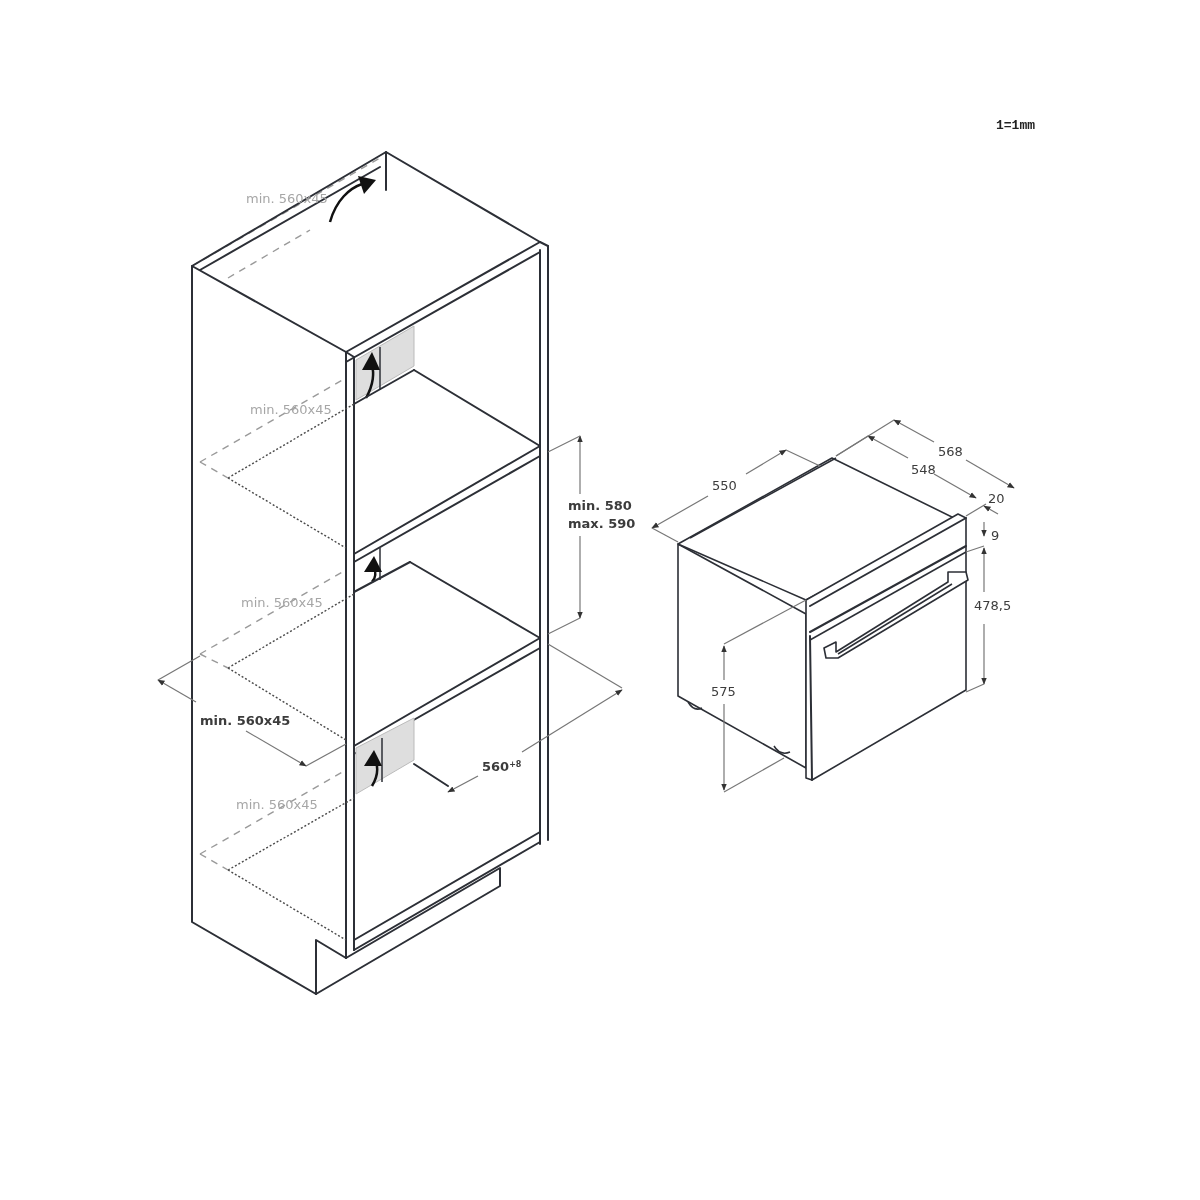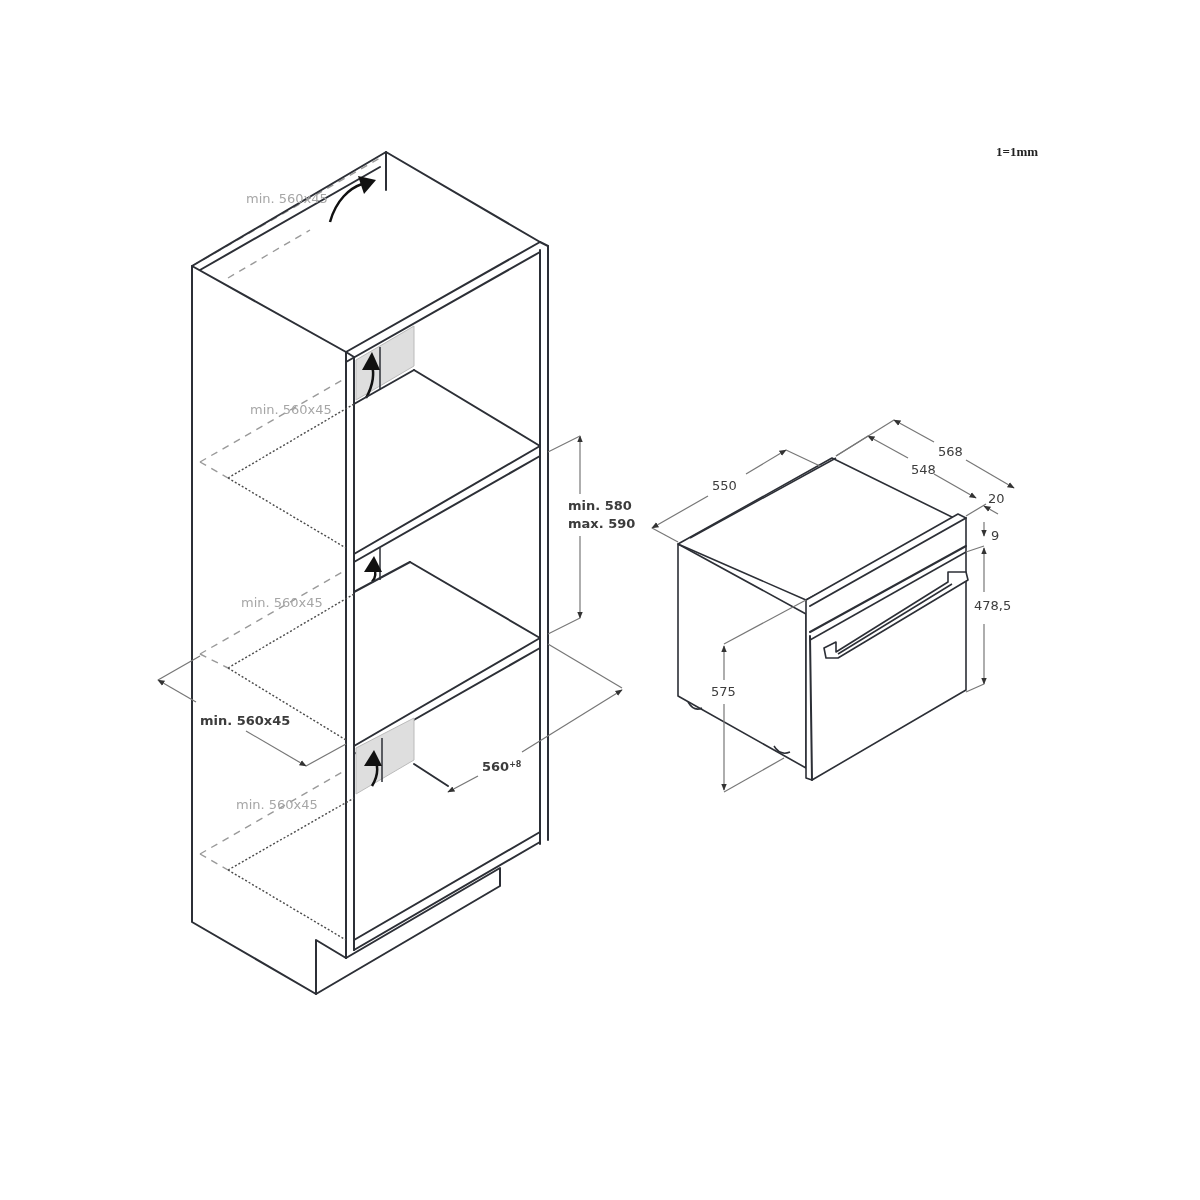--- a/index.html
+++ b/index.html
@@ -1,18 +1,18 @@
 <!DOCTYPE html>
 <html><head>
 <meta charset="utf-8">
 <style>
   html, body { margin: 0; padding: 0; background: #ffffff; }
   body { width: 1200px; height: 1200px; overflow: hidden; position: relative; font-family: "DejaVu Sans", sans-serif; }
   #canvas { position: absolute; left: 0; top: 0; width: 1200px; height: 1200px; }
-  .scale-note { position: absolute; left: 996px; top: 144px; font-size: 13px; font-weight: bold; color: #222; font-family: Liberation Serif, serif; }
+  .scale-note { position: absolute; left: 996px; top: 118px; font-size: 13px; font-weight: bold; color: #222; font-family: Liberation Mono, monospace; }
   .lbl { font-family: "DejaVu Sans", sans-serif; font-size: 13px; }
   .lbl-grey { fill: #a6a6a6; }
   .lbl-dark { fill: #3c3c3c; }
   .lbl-bold { font-weight: bold; }
   .edge { stroke: #2c2f36; stroke-width: 2; fill: none; stroke-linejoin: round; stroke-linecap: round; }
   .edge-thin { stroke: #2c2f36; stroke-width: 1.5; fill: none; }
   .dashed { stroke: #9a9a9a; stroke-width: 1.4; fill: none; stroke-dasharray: 7 6; }
   .dotted { stroke: #4a4a4a; stroke-width: 1.4; fill: none; stroke-dasharray: 2 2; }
   .dim { stroke: #777; stroke-width: 1.2; fill: none; }
   .vent { fill: #dedede; stroke: #bbb; stroke-width: 1; }

